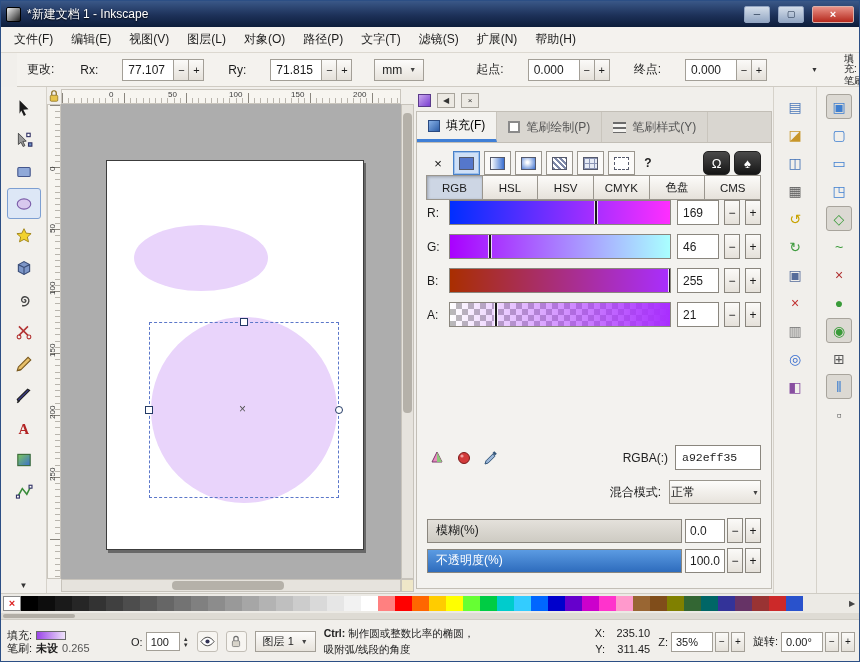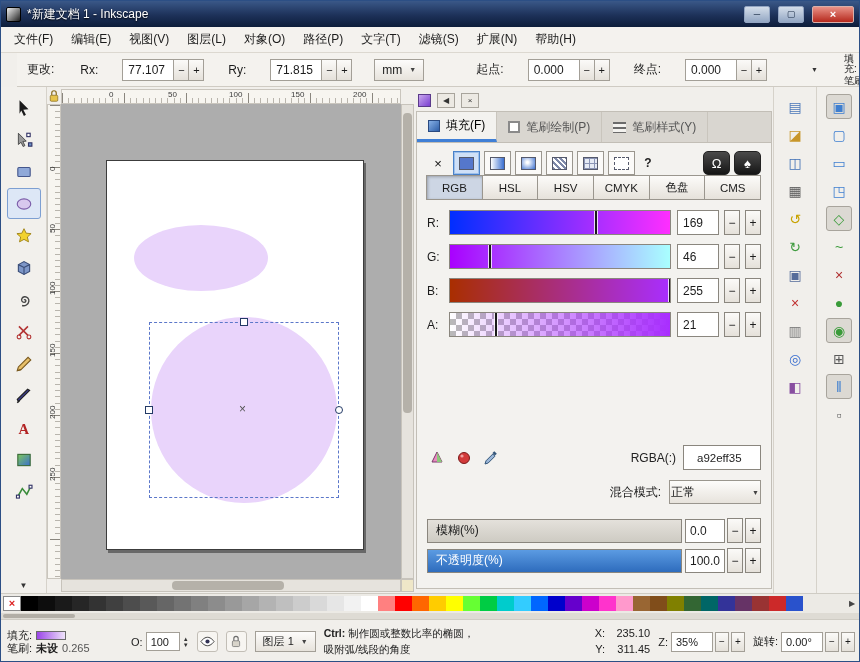--- a/index.html
+++ b/index.html
@@ -86,40 +86,40 @@
   .sw{width:15px;height:13px;border:1px solid #55596b}
   .sw-flat{background:#5577cc}
   .sw-lin{background:linear-gradient(90deg,#fff,#3a6fd0)}
   .sw-rad{background:radial-gradient(circle at 42% 40%,#fff 10%,#3a6fd0)}
   .sw-pat{background:repeating-linear-gradient(45deg,#7d88a8 0 2px,#fff 2px 4px)}
   .sw-mesh{background-color:#e6ebf5;background-image:linear-gradient(#8a94b5 1px,transparent 1px),linear-gradient(90deg,#8a94b5 1px,transparent 1px);background-size:5px 5px}
   .sw-swatch{background:#fff;border-style:dashed}
   .pt-q{width:18px;text-align:center;font-weight:bold;color:#222}
   .pt-dark{width:27px;height:24px;border:1px solid #222;border-radius:5px;background:linear-gradient(#4a4a4a,#161616);color:#fff;display:flex;align-items:center;justify-content:center;font-size:13px}
   .flat-label{margin:9px 0 5px;font-weight:bold;color:#222}
-  .cs-row{display:flex;margin-bottom:10px}
+  .cs-row{display:flex;margin-bottom:0}
   .cs-btn{flex:1;height:25px;margin-left:-1px;border:1px solid #9a968e;background:linear-gradient(#fcfbf9,#e6e2db);display:flex;align-items:center;justify-content:center;font-size:11.5px}
   .cs-btn.sel{background:#cdd6e4;box-shadow:inset 1px 1px 3px rgba(0,0,0,.25)}
 
   .chan-row{display:flex;align-items:center;gap:6px;margin-bottom:9px}
   .chan-label{width:16px;text-align:left}
   .chan-slider{position:relative;flex:1;height:25px;border:1px solid #8a867e;overflow:hidden}
   .slider-r{background:linear-gradient(90deg,rgb(0,46,255),rgb(255,46,255))}
   .slider-g{background:linear-gradient(90deg,rgb(169,0,255),rgb(169,255,255))}
   .slider-b{background:linear-gradient(90deg,rgb(169,46,0),rgb(169,46,255))}
   .slider-a{background-color:#fff;background-image:linear-gradient(90deg,rgba(169,46,255,0),rgba(169,46,255,1)),linear-gradient(45deg,#b9b9b9 25%,transparent 25%,transparent 75%,#b9b9b9 75%),linear-gradient(45deg,#b9b9b9 25%,transparent 25%,transparent 75%,#b9b9b9 75%);background-size:100% 100%,12px 12px,12px 12px;background-position:0 0,0 0,6px 6px}
   .marker{position:absolute;top:0;bottom:0;width:2px;background:#1a1a1a;box-shadow:0 0 0 1px rgba(255,255,255,.8)}
   .chan-val{width:42px;height:25px;border:1px solid #8a867e;background:#fff;display:flex;align-items:center;padding:0 5px}
   .chan-btn{width:16px;height:25px;margin-left:-1px;border:1px solid #8a867e;background:linear-gradient(#fbfaf8,#e5e1da);display:flex;align-items:center;justify-content:center}
 
   .dlg-spacer{flex:1}
   .picker-row{display:flex;align-items:center;gap:7px;margin-bottom:10px}
   .pk-icon{width:20px;height:20px;display:flex;align-items:center;justify-content:center}
   .rgba-label{margin-left:auto;color:#222}
-  .rgba-box{width:78px;height:25px;border:1px solid #8a867e;background:#fff;display:flex;align-items:center;padding:0 13px;font-family:Liberation Sans, sans-serif;font-size:11.5px}
+  .rgba-box{width:86px;height:25px;border:1px solid #8a867e;background:#fff;display:flex;align-items:center;padding:0 6px;font-family:Liberation Mono, monospace;font-size:11.5px}
   .blend-row{display:flex;align-items:center;justify-content:flex-end;gap:8px;margin-bottom:14px}
   .blend-dd{width:92px;height:24px;border:1px solid #9a968e;background:linear-gradient(#fdfcfb,#e7e3dc);display:flex;align-items:center;justify-content:space-between;padding:0 1px}
   .meter-row{display:flex;align-items:center;gap:3px;margin-bottom:5px}
   .meter{flex:1;height:24px;border:1px solid #8a867e;background:linear-gradient(180deg,#e4e1db,#cecbc3);display:flex;align-items:center;padding:0 8px}
   .meter.blue{background:linear-gradient(180deg,#5b9be2,#2e6cbd);color:#fff}
   .mval{width:40px;height:24px;border:1px solid #8a867e;background:#fff;display:flex;align-items:center;padding:0 4px}
 
   
   .right-strip{position:absolute;left:772px;top:0;width:88px;height:100%;border-left:1px solid #d6d2ca;display:flex}
   .cmd-col{width:42px;padding-top:4px}

